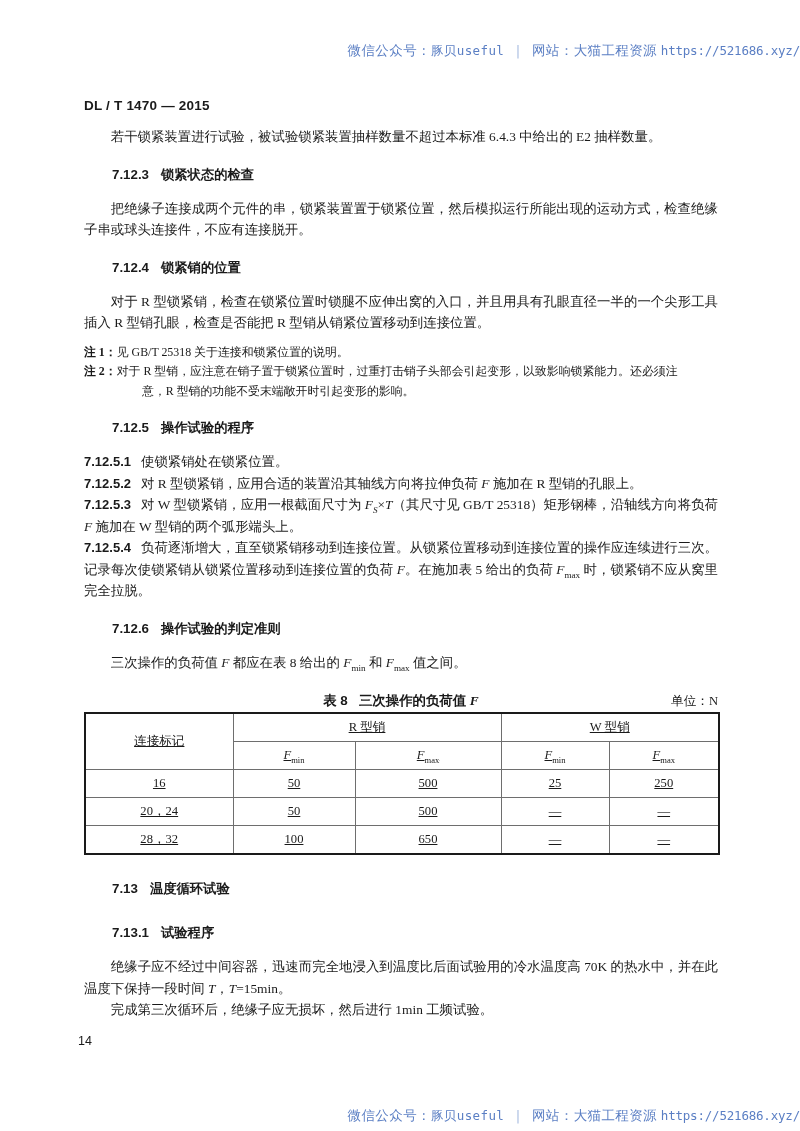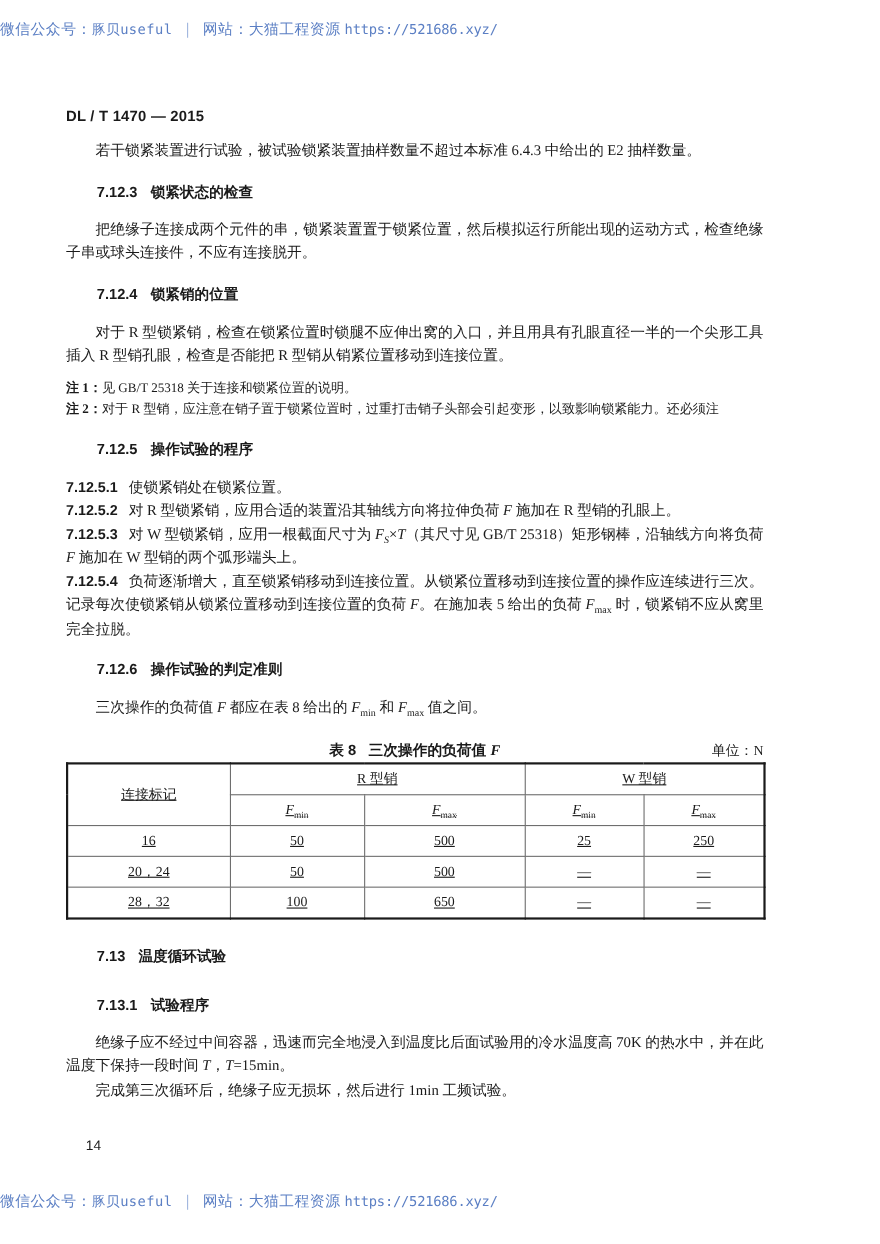--- a/index.html
+++ b/index.html
@@ -20,47 +20,48 @@
     width: 800px;
     height: 1131px;
     box-sizing: border-box;
   }
 
   
   .watermark {
     position: absolute;
     left: 0;
     width: 800px;
-    text-align: left;
+    text-align: right;
     color: #5b7fc4;
     font-size: 13.5px;
     letter-spacing: 0.4px;
     white-space: nowrap;
     font-family: "Liberation Serif", "DejaVu Serif", serif;
+    margin-top: 24px;
   }
   .watermark .sep {
     color: #8fa9d8;
     padding: 0 7px;
   }
   .watermark .url {
     font-family: "DejaVu Sans Mono", "Liberation Mono", monospace;
     font-size: 12.5px;
     letter-spacing: -0.2px;
   }
   .watermark .lat {
     font-family: "DejaVu Sans Mono", "Liberation Mono", monospace;
     font-size: 12.5px;
   }
   .watermark-top { top: 18px; }
   .watermark-bottom { top: 1083px; }
 
   
   .content {
     position: absolute;
-    left: 60px;
+    left: 84px;
     top: 0;
     width: 634px;
   }
 
   .doc-header {
     font-family: "Liberation Sans", "DejaVu Sans", sans-serif;
     font-weight: bold;
     font-size: 13.5px;
     letter-spacing: 0.2px;
     margin-top: 98px;
@@ -225,20 +226,21 @@
 
     <div class="gap-sm"></div>
 
     <p class="note">
       <span class="note-lbl">注 1：</span><span>见 GB/T 25318 关于连接和锁紧位置的说明。</span>
     </p>
 
     <p class="note">
       <span class="note-lbl">注 2：</span><span>对于 R 型销，应注意在销子置于锁紧位置时，过重打击销子头部会引起变形，以致影响锁紧能力。还必须注</span>
     </p>
+    <p class="note-cont">意，R 型销的功能不受末端敞开时引起变形的影响。</p>
 
     <div class="gap-lg"></div>
 
     <h3 class="sec">
       <span class="sec-num">7.12.5</span><span>操作试验的程序</span>
     </h3>
 
     <div class="gap-md"></div>
 
     <p class="numbered">

